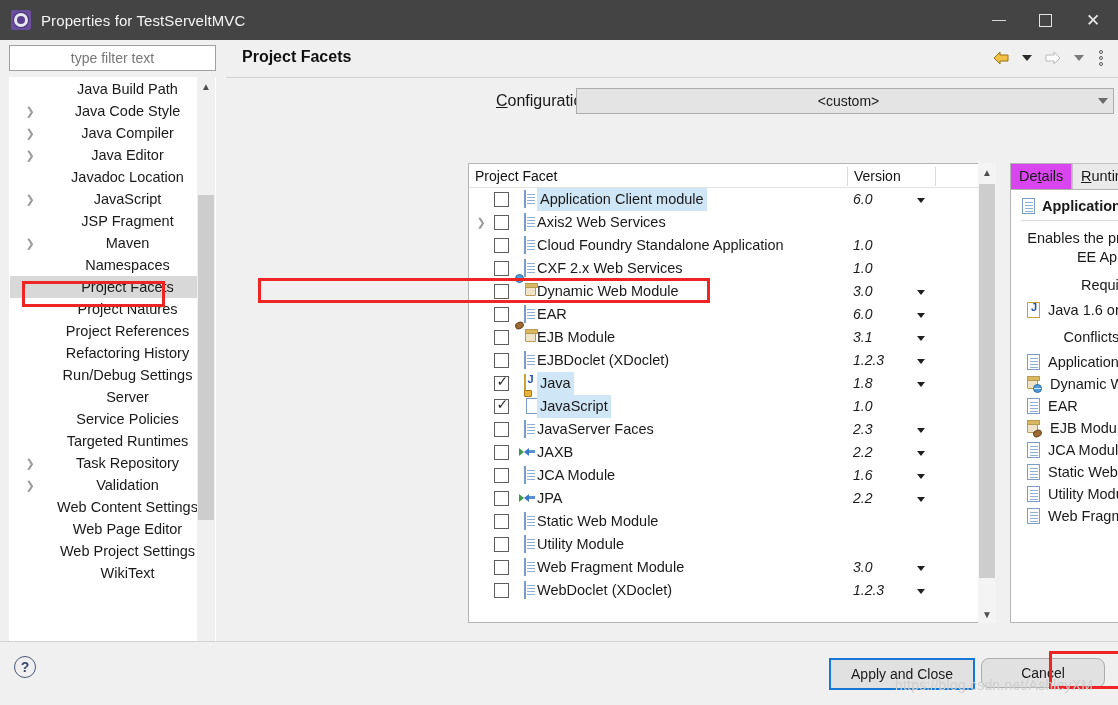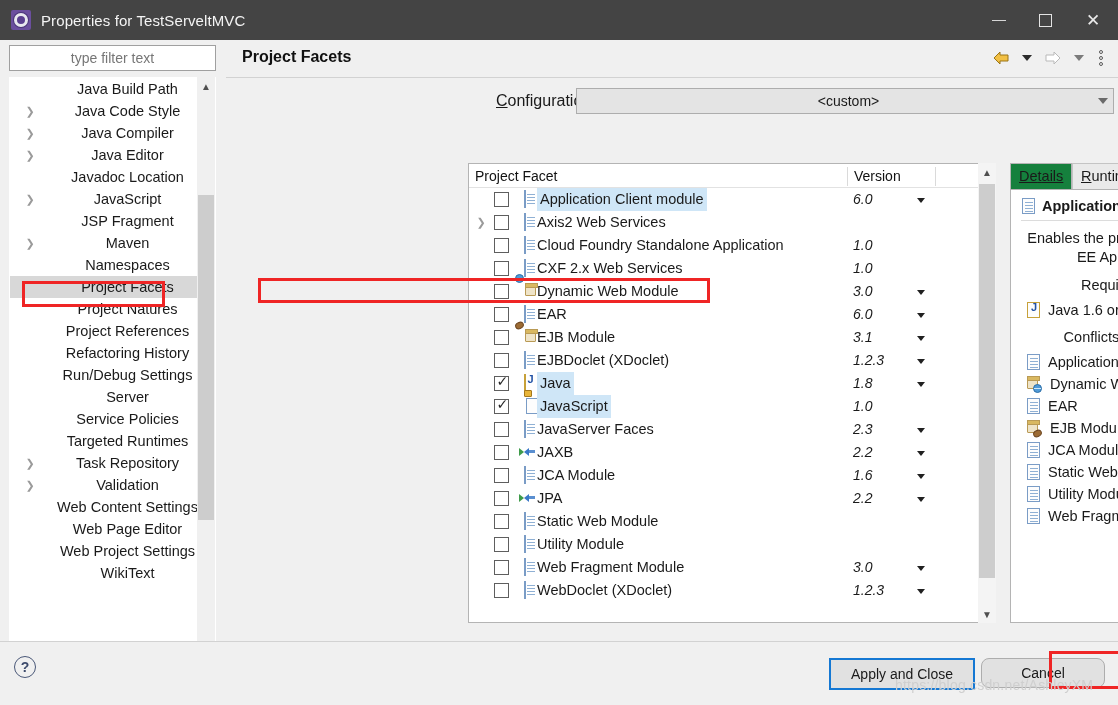--- a/index.html
+++ b/index.html
@@ -164,21 +164,21 @@
   #fa-vscroll{ position:absolute; left:752px; top:123px; width:18px; height:460px; background:#f4f4f4; }
   #fa-thumb{ position:absolute; left:1px; top:21px; width:16px; height:394px; background:#cdcdcd; }
 
   
   #details{ position:absolute; left:784px; top:123px; width:324px; height:460px; }
   #tabs{ height:26px; position:relative; }
   .tab{
     position:absolute; top:0; height:26px; line-height:25px; font-size:14.5px;
     padding:0 8px; border:1px solid #c4c4c4; border-bottom:none; background:#eaeaea;
   }
-  .tab.active{ background:#15803d; border-color:#b4b4b4;text-decoration:underline; }
+  .tab.active{ background:#d946ef; border-color:#b4b4b4; }
   #tab-details{ left:0; }
   #tab-runtimes{ left:62px; }
   #det-body{
     position:absolute; left:0; top:26px; width:324px; height:434px;
     background:#ffffff; border:1px solid #b4b4b4; padding:8px 10px 0 10px; overflow:hidden;
   }
   #det-title{ display:flex; align-items:center; gap:7px; font-size:14.5px; font-weight:bold; }
   #det-rule{ height:1px; background:#dcdcdc; margin:6px 0 8px 0; }
   .det-p{ font-size:14.5px; line-height:19px; margin-bottom:10px; }
   .det-h{ font-size:14.5px; margin-bottom:6px; }

